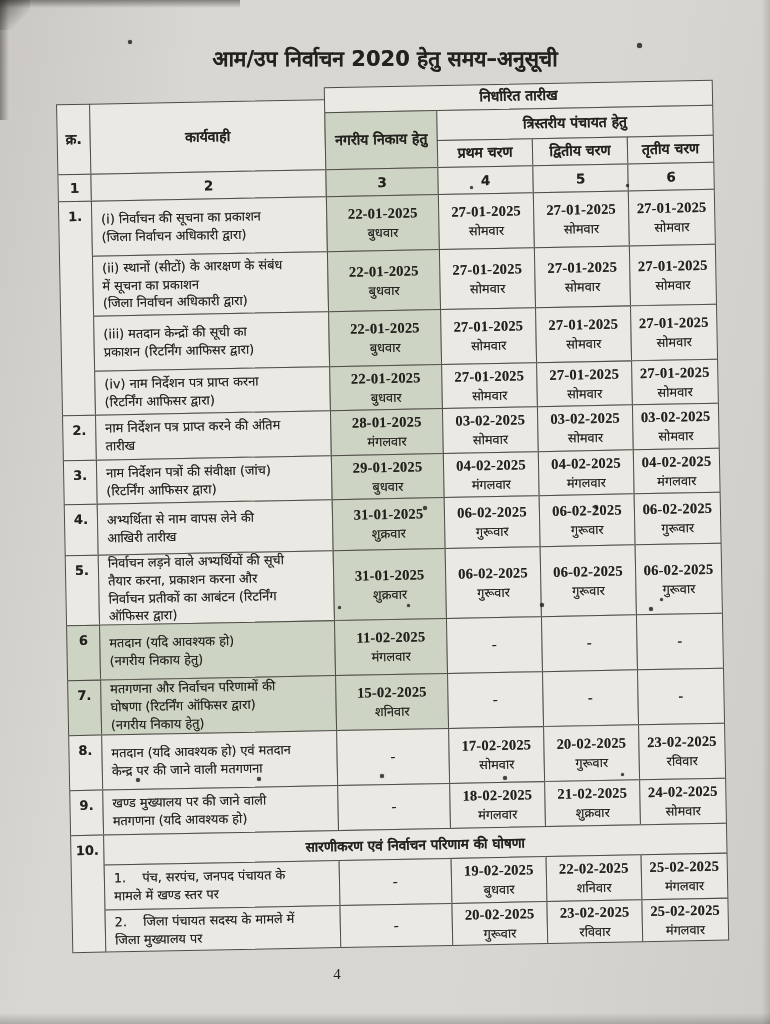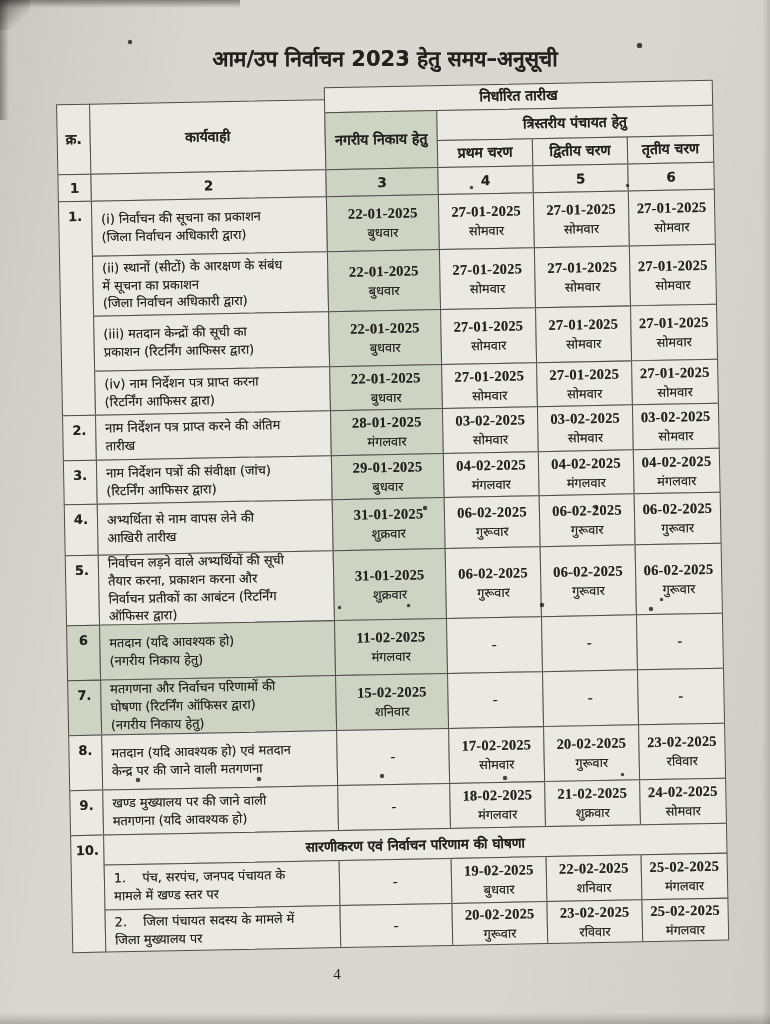--- a/index.html
+++ b/index.html
@@ -40,21 +40,21 @@
   .edge{position:absolute;pointer-events:none;}
   .e-top{left:0;top:0;width:240px;height:8px;background:linear-gradient(to bottom,rgba(60,58,54,.55),rgba(60,58,54,0));}
   .e-left{left:0;top:0;width:9px;height:120px;background:linear-gradient(to right,rgba(60,58,54,.5),rgba(60,58,54,0));}
   .e-corner{left:0;top:0;width:30px;height:30px;background:linear-gradient(135deg,rgba(35,33,30,.6),rgba(35,33,30,0) 70%);}
   .e-bottom{left:0;top:1013px;width:770px;height:11px;background:linear-gradient(to top,rgba(60,58,54,.28),rgba(60,58,54,0));}
   .e-right{left:762px;top:0;width:8px;height:1024px;background:linear-gradient(to left,rgba(60,58,54,.18),rgba(60,58,54,0));}
 </style>
 </head>
 <body>
 
-<div class="title">आम/उप निर्वाचन 2023 हेतु समय–अनुसूची</div>
+<div class="title">आम/उप निर्वाचन 2020 हेतु समय–अनुसूची</div>
 
 <div class="tbl" id="tbl">
     <div class="cell hcell" style="left: 0px; top: 12px; width: 34px; height: 71px;">क्र.</div>
     <div class="cell hcell" style="left: 33px; top: 12px; width: 236px; height: 71px;">कार्यवाही</div>
     <div class="cell hcell" style="left: 268px; top: 0px; width: 389px; height: 26px;">निर्धारित तारीख</div>
     <div class="cell hcell green" style="left: 268px; top: 25px; width: 113px; height: 58px;">नगरीय निकाय हेतु</div>
     <div class="cell hcell" style="left: 380px; top: 25px; width: 277px; height: 31px;">त्रिस्तरीय पंचायत हेतु</div>
     <div class="cell hcell" style="left: 380px; top: 55px; width: 96px; height: 28px;">प्रथम चरण</div>
     <div class="cell hcell" style="left: 475px; top: 55px; width: 96px; height: 28px;">द्वितीय चरण</div>
     <div class="cell hcell" style="left: 570px; top: 55px; width: 87px; height: 28px;">तृतीय चरण</div>

